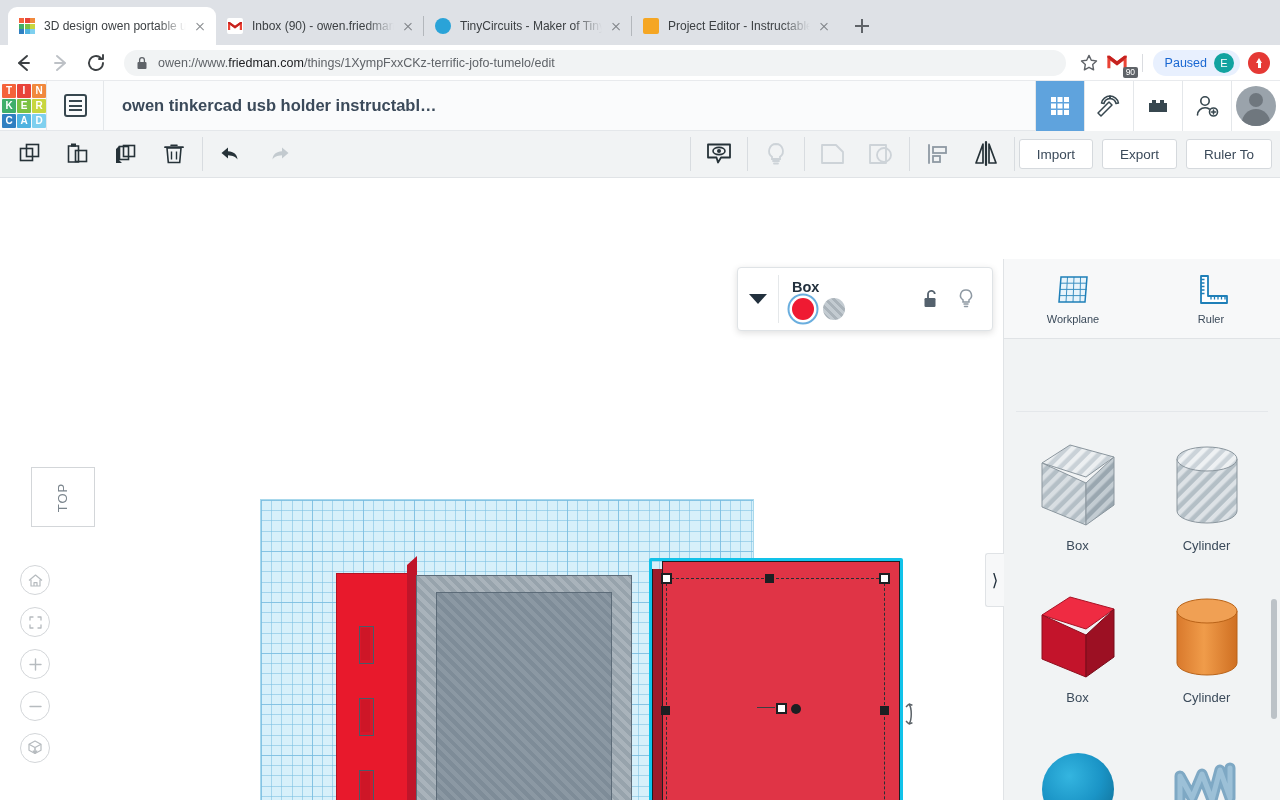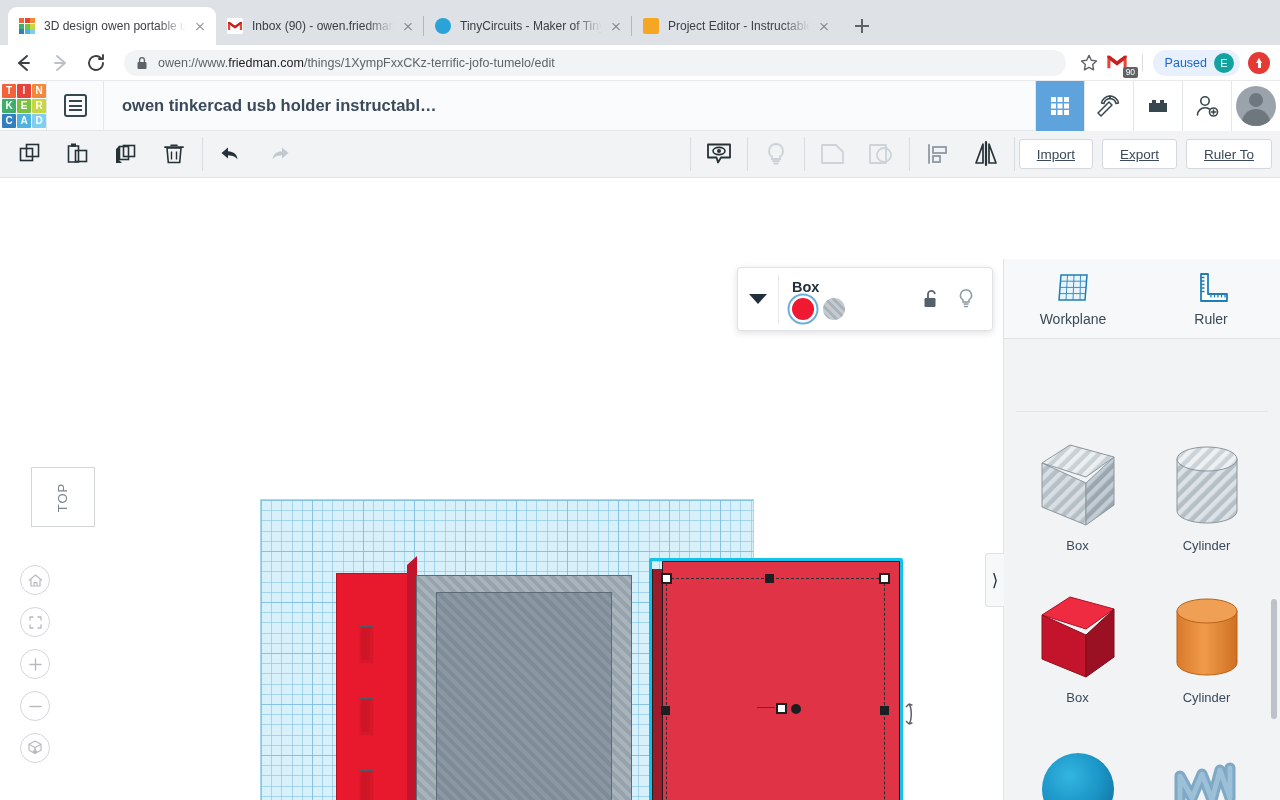--- a/index.html
+++ b/index.html
@@ -181,21 +181,21 @@
   }
   .tool-btn {
     width: 48px; height: 47px; display:flex; align-items:center;
     justify-content:center;
   }
   .tool-sep { width:1px; height:34px; background:#d8dce0; margin:0 4px; }
   .tbtn-group-right { margin-left:auto; display:flex; align-items:center; padding-right:8px; gap:9px; }
   .action-btn {
     height: 30px; padding: 0 17px; border: 1px solid #d5d9dd; background:#fff;
     border-radius: 3px; font-size: 13.5px; color: #3b4a5a;
-    display:flex; align-items:center; font-family:"Liberation Sans", sans-serif;text-decoration:underline;
+    display:flex; align-items:center; font-family:"Liberation Sans", sans-serif;
   }
 
   
   .canvas-area {
     position: absolute; left: 0; top: 178px; right: 277px; bottom: 0;
     background: #fff; overflow: hidden;
   }
   .view-cube {
     position:absolute; left:31px; top:208px; width:64px; height:60px;
     border:1px solid #d3d6d9; background:#fff; display:flex;
@@ -295,21 +295,21 @@
   
   .rt-sidebar {
     position:absolute; right:0; top:178px; width:277px; bottom:0;
     background:#f1f3f4; border-left:1px solid #e0e3e6;
   }
   .rt-tools { display:flex; height:80px; border-bottom:1px solid #e0e3e6; background:#f7f8f9; }
   .rt-tool {
     flex:1; display:flex; flex-direction:column; align-items:center;
     justify-content:center; gap:6px;
   }
-  .rt-tool-label { font-size:14px; color:#3b4a5a; }
+  .rt-tool-label { font-size:11px; color:#3b4a5a; }
   .lib-select {
     margin:14px 12px 0; background:#fff; border:1px solid #d9dde0; border-radius:4px;
     padding:9px 13px 11px; position:relative;
   }
   .lib-small { font-size:11.5px; color:#5c6b78; margin-bottom:2px; }
   .lib-big { font-size:16.5px; color:#22303d; }
   .lib-caret {
     position:absolute; right:15px; top:26px; width:0;height:0;
     border-left:7px solid transparent;border-right:7px solid transparent;
     border-top:8px solid #22303d;

